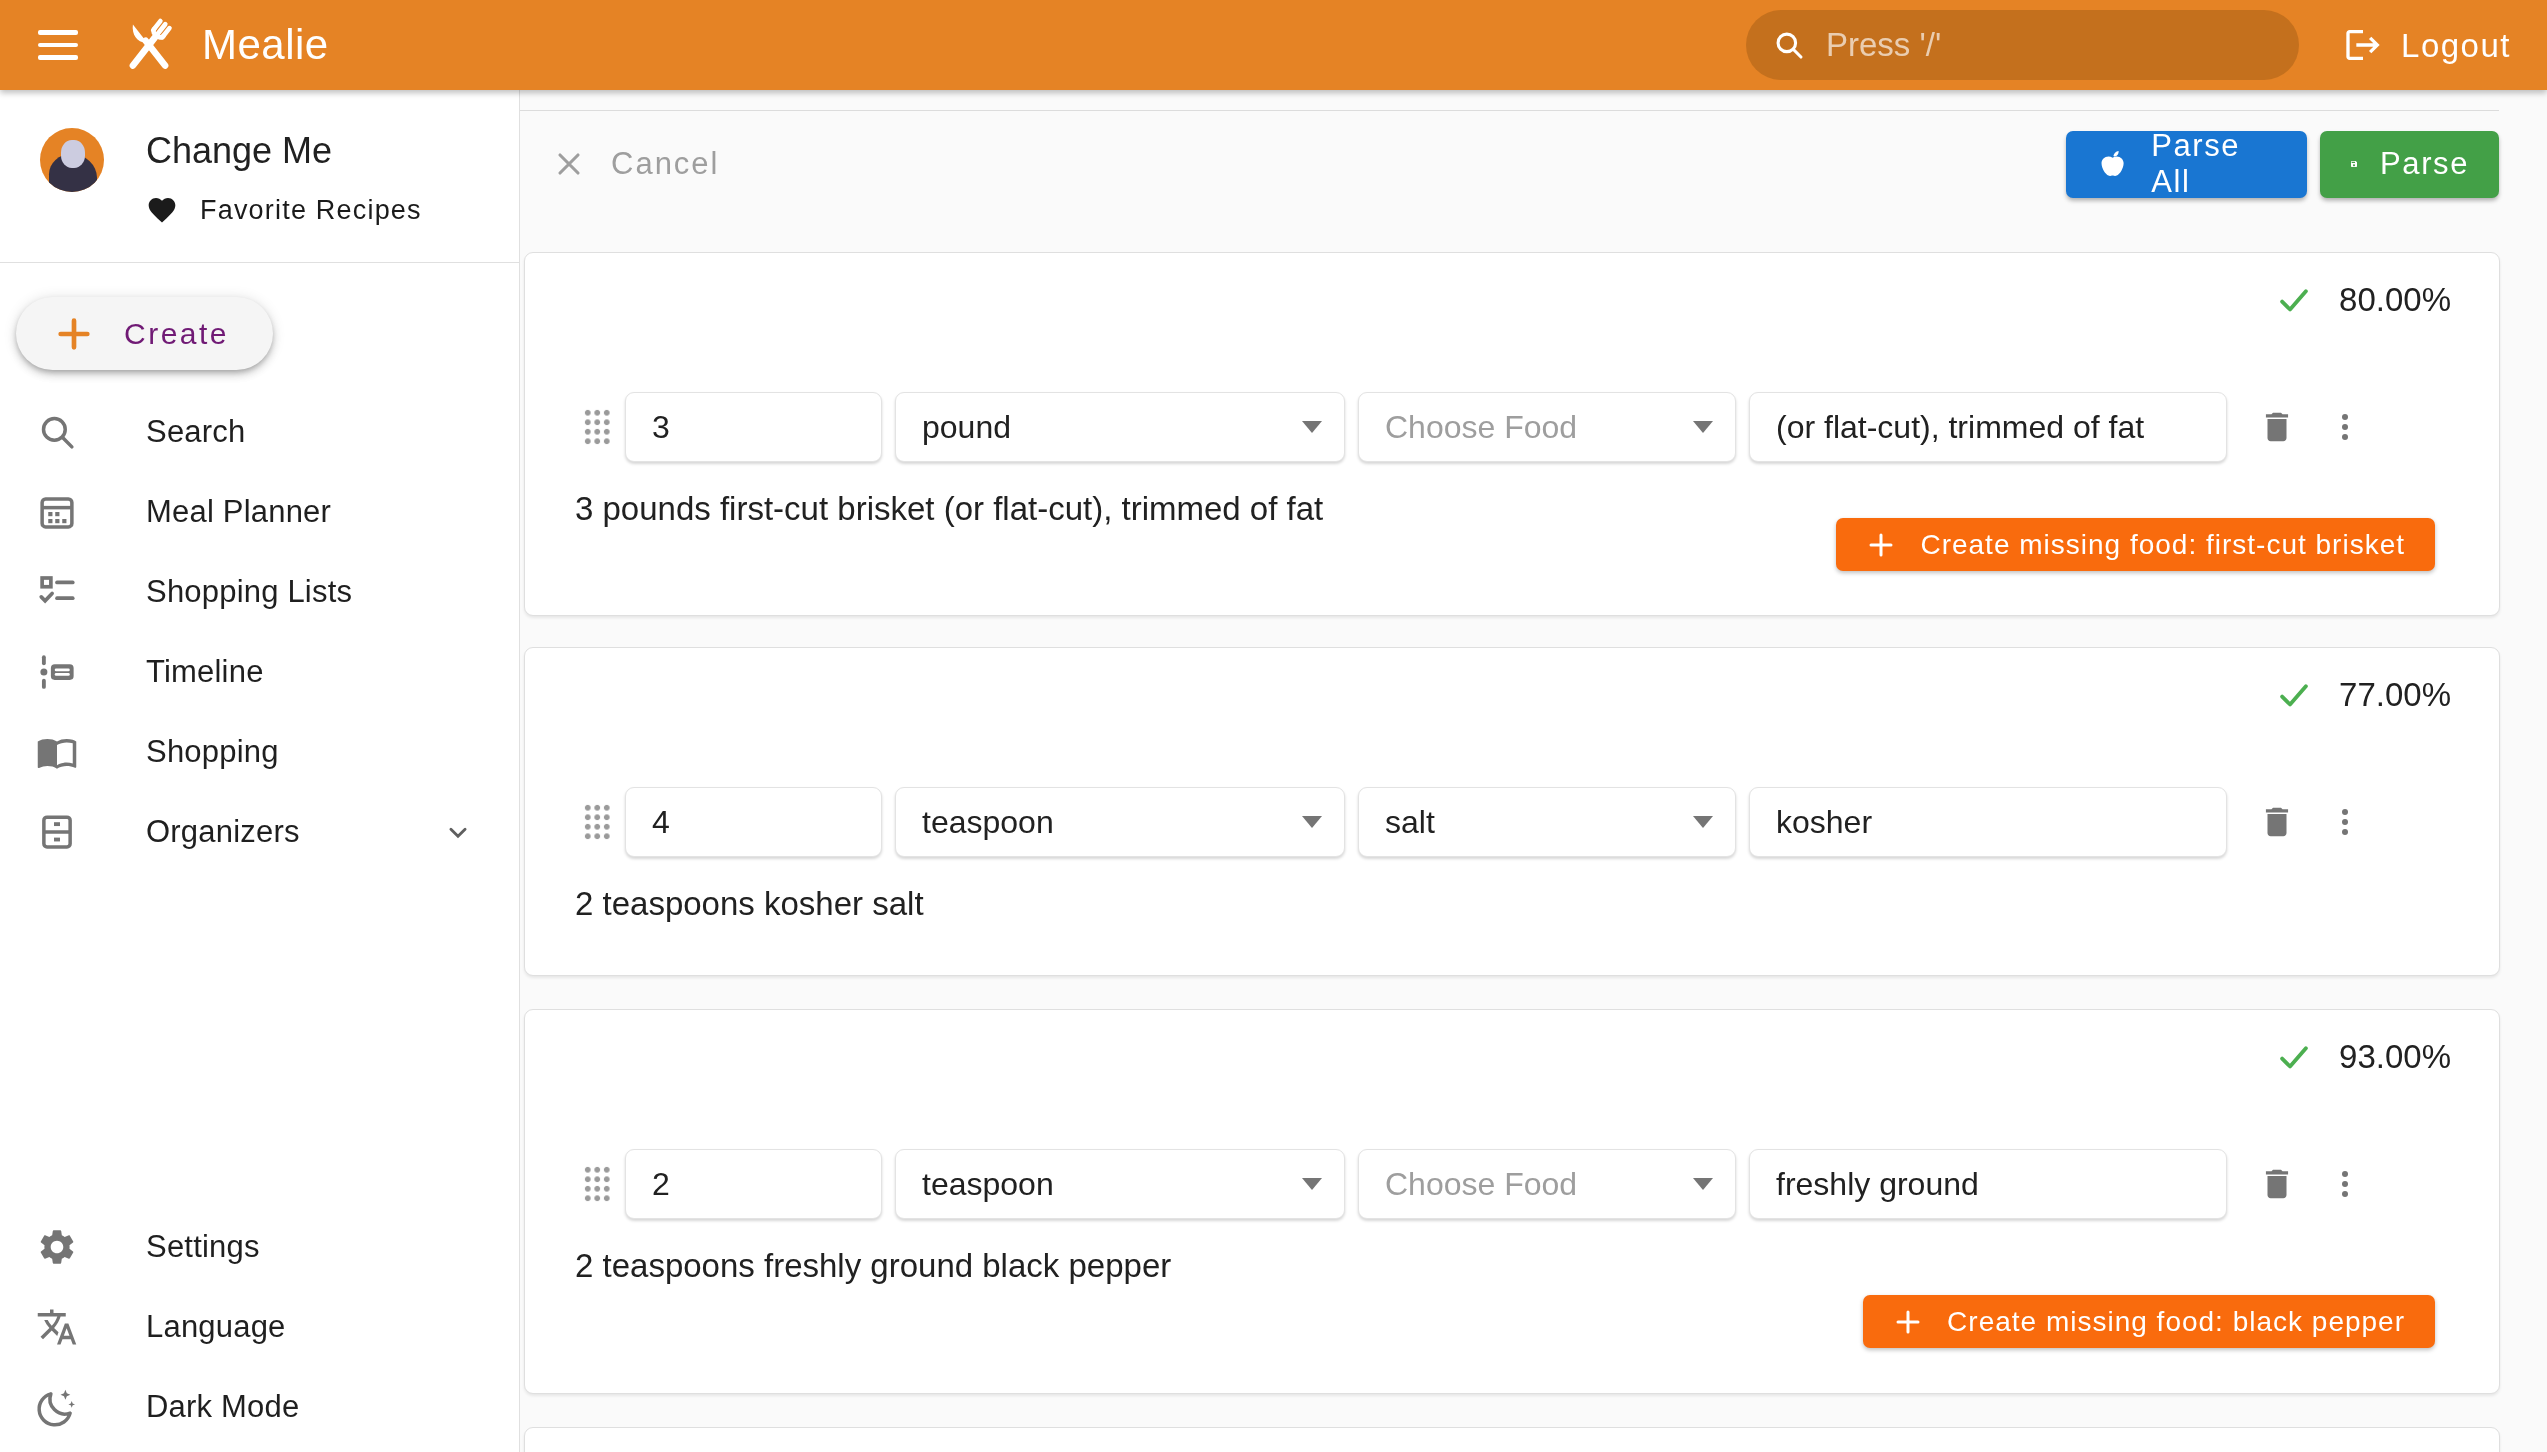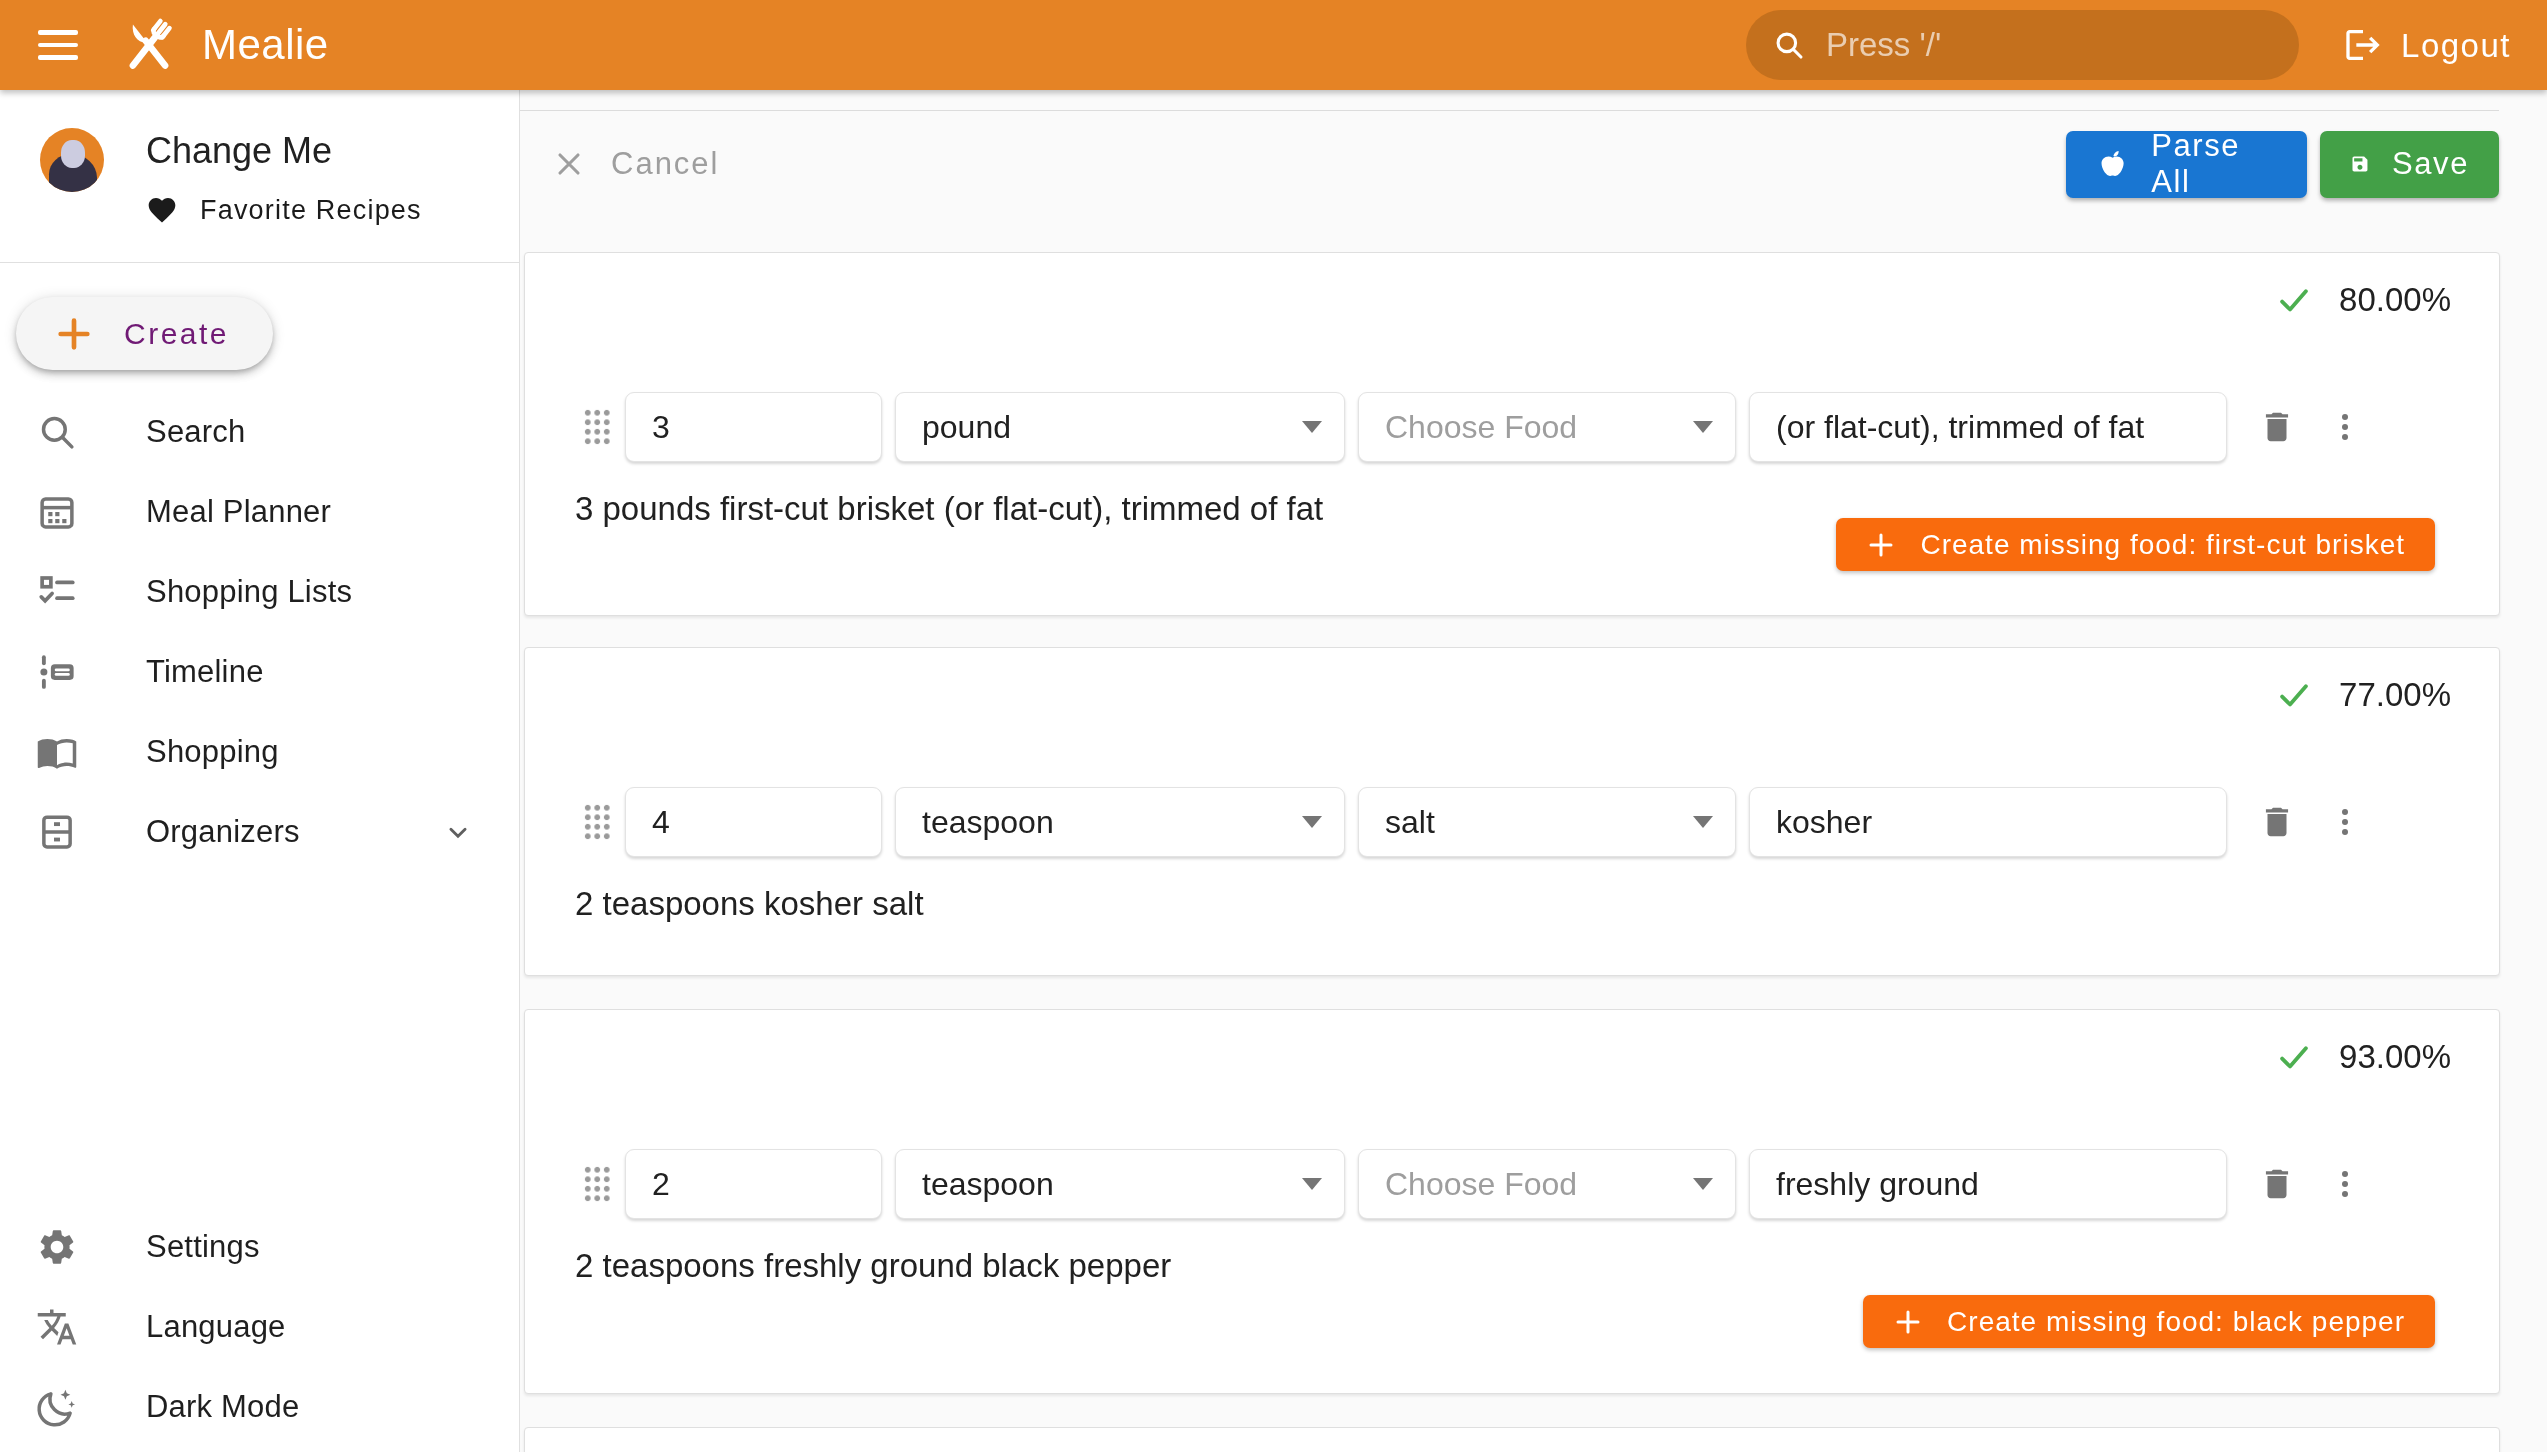--- a/index.html
+++ b/index.html
@@ -86,21 +86,21 @@
     gap: 22px; color: #fff; font-size: 31px; font-weight: 500; letter-spacing: 1.6px;
     padding: 0 30px; cursor: pointer;
     box-shadow: 0 3px 4px -1px rgba(0,0,0,0.2), 0 3px 5px 0 rgba(0,0,0,0.14);
   }
   .btn-parse { background: #1976D2; width: 241px; margin-right: 13px; }
   .btn-save { background: #43A047; width: 179px; }
 
   
   .card {
     position: absolute; left: 49px; width: 1976px;
-    background: #fff; border: 1px solid #DFDFDF; border-radius: 4px;
+    background: #fff; border: 1px solid #DFDFDF; border-radius: 9px;
     box-shadow: 0 2px 3px rgba(0,0,0,0.08);
   }
   .card-1 { top: 162px; height: 364px; }
   .card-2 { top: 557px; height: 329px; }
   .card-3 { top: 919px; height: 385px; }
   .card-4 { top: 1337px; height: 80px; }
 
   .confidence { position: absolute; top: 28px; right: 48px; display: flex; align-items: center; gap: 26px; }
   .confidence .pct { font-size: 33px; color: #212121; }
 
@@ -319,21 +319,21 @@
       <svg width="36" height="36" viewBox="0 0 24 24" fill="#fff">
         <path d="M20 11.5c0 2-.8 3.9-1.6 5.3-1 1.7-2.4 3-3.4 3.6-.55.33-1.05.45-1.5.3-.35-.1-.7-.3-1.5-.3s-1.15.2-1.5.3c-.45.15-.95.03-1.5-.3-1-.6-2.4-1.9-3.4-3.6C4.8 15.4 4 13.5 4 11.5 4 8.7 6.2 6.5 9 6.5c1.1 0 2.1.35 3 1 .9-.65 1.9-1 3-1 2.8 0 5 2.2 5 5z"></path>
         <path d="M12.6 6.2 c.3-2 1.7-3.4 3.8-3.7 .2 2.1-1.1 3.6-3 4.1z"></path>
       </svg>
       <span>Parse All</span>
     </div>
     <div class="btn btn-save">
       <svg width="34" height="34" viewBox="0 0 24 24" fill="#fff">
         <path d="M17 3H5c-1.11 0-2 .9-2 2v14c0 1.1.89 2 2 2h14c1.1 0 2-.9 2-2V7l-4-4zm-5 16c-1.66 0-3-1.34-3-3s1.34-3 3-3 3 1.34 3 3-1.34 3-3 3zm3-10H5V5h10v4z"></path>
       </svg>
-      <span>Save</span>
+      <span>Parse</span>
     </div>
   </div>
 
   <section class="card card-1">
     <div class="confidence">
       <svg width="38" height="38" viewBox="0 0 24 24" fill="none" stroke="#4CAF50" stroke-width="2.4" stroke-linecap="round" stroke-linejoin="round">
         <path d="M4.5 13 L9.5 18 L19.5 6.5"></path>
       </svg>
       <span class="pct">80.00%</span>
     </div>

